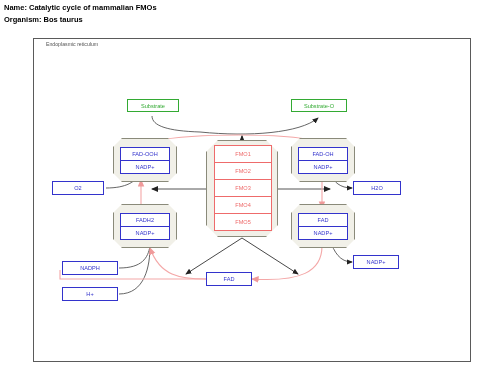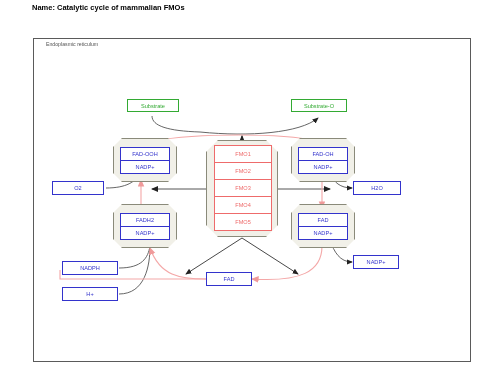--- a/index.html
+++ b/index.html
@@ -21,21 +21,20 @@
     left: 4px;
     top: 2px;
     width: 300px;
   }
   .hdr-line {
     font-size: 7.5px;
     font-weight: bold;
     color: #000000;
     line-height: 11.5px;
     white-space: nowrap;
-    margin-left: 28px;
   }
 
   
   #canvas {
     position: absolute;
     left: 33px;
     top: 38px;
     width: 438px;
     height: 324px;
     border: 1px solid #5a5a5a;
@@ -150,20 +149,21 @@
     justify-content: center;
     margin-bottom: -1px;
     white-space: nowrap;
   }
 </style>
 </head>
 <body>
 
 <div id="header">
   <div class="hdr-line">Name: Catalytic cycle of mammalian FMOs</div>
+  <div class="hdr-line">Organism: Bos taurus</div>
 </div>
 
 <div id="canvas">
   <div id="compartment-label">Endoplasmic reticulum</div>
 </div>
 
 <svg id="edges" viewBox="0 0 480 374">
   <defs>
     <marker id="ah-black" markerWidth="7" markerHeight="7" refX="6" refY="3" orient="auto">
       <path d="M0,0 L7,3 L0,6 z" fill="#222222"></path>

